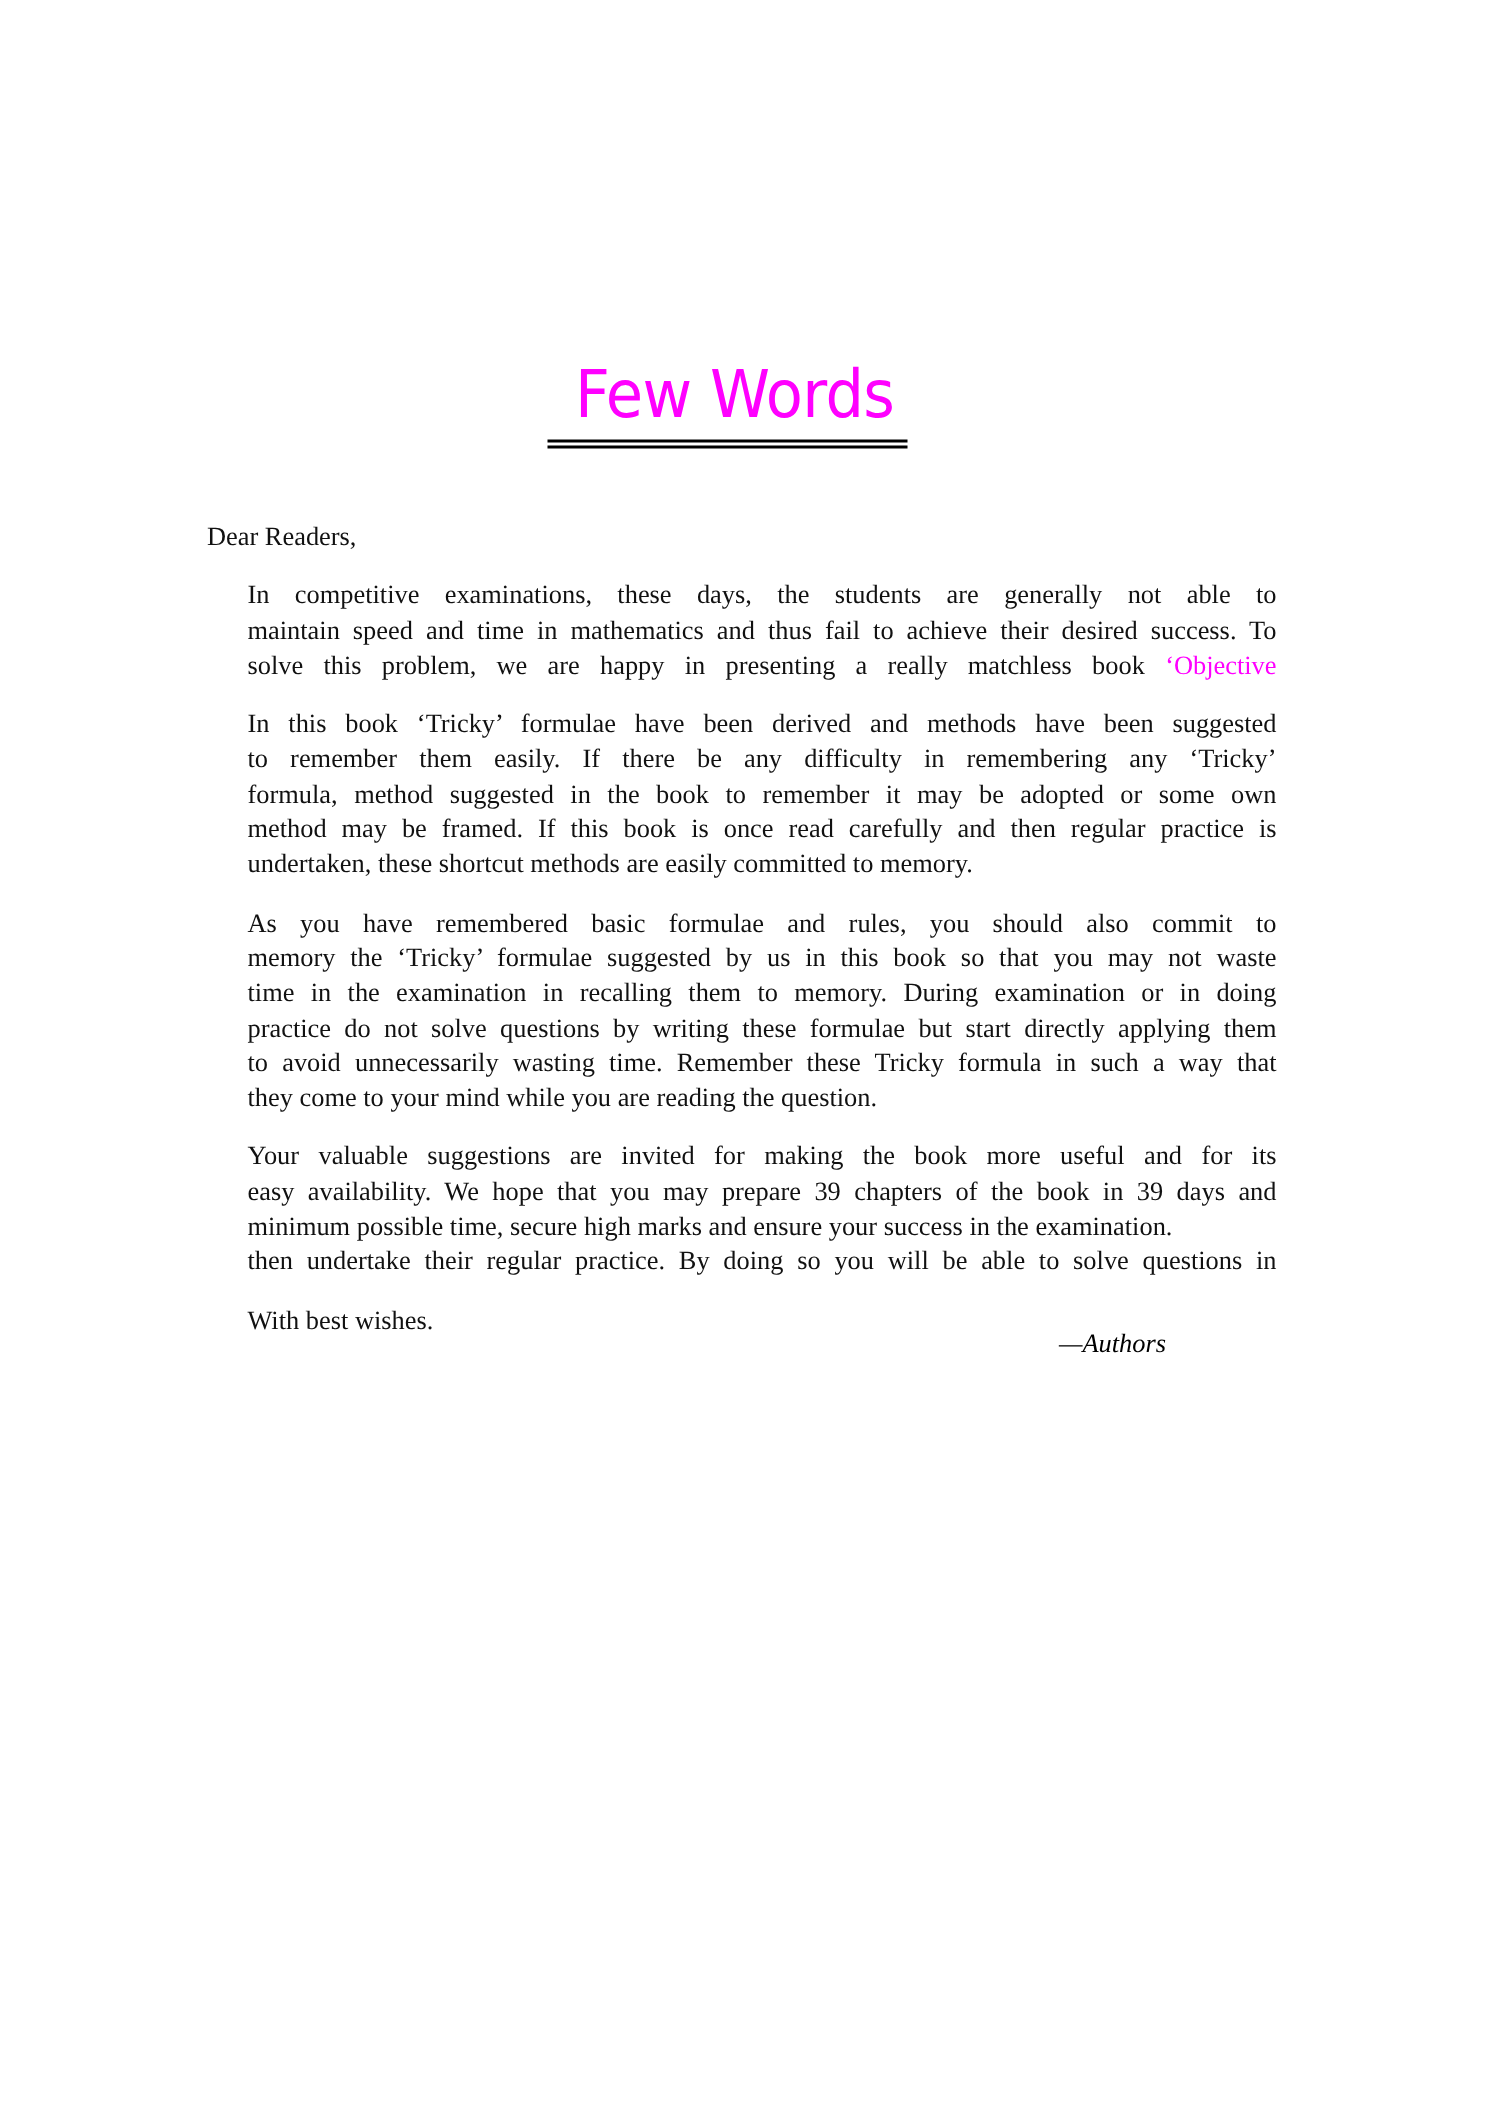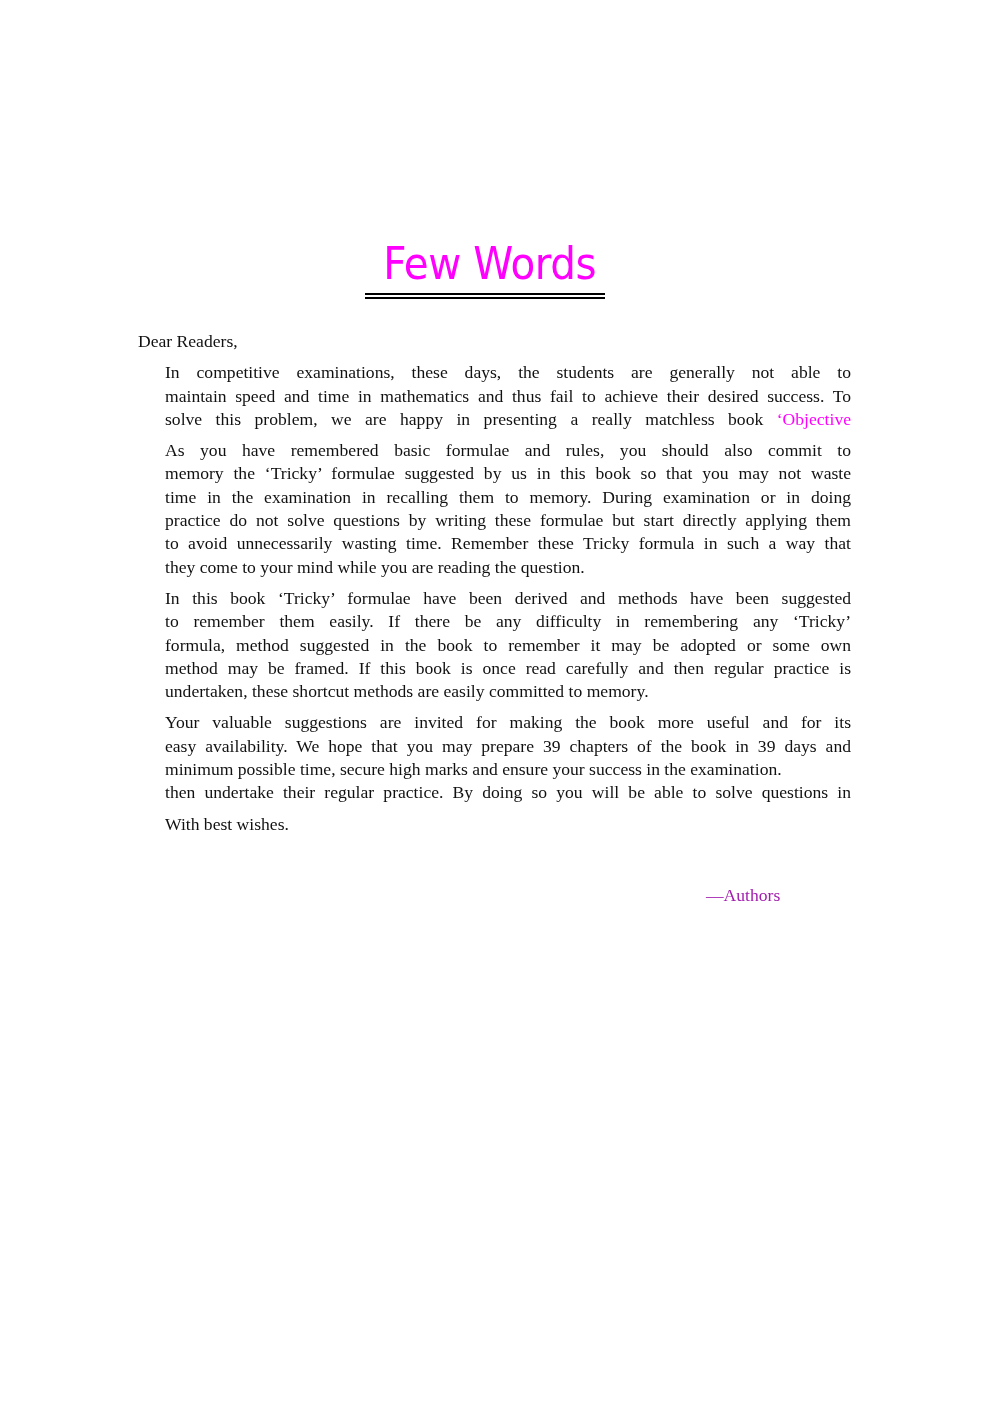--- a/index.html
+++ b/index.html
@@ -9,28 +9,28 @@
     font-family: "DejaVu Sans", sans-serif;
     font-size: 44px; color: #ff00ff; line-height: 56px; letter-spacing: -0.5px;
     transform: scaleX(0.92); display: inline-block; white-space: nowrap;
   }
   .rule { position: absolute; left: 365px; width: 240px; height: 2px; background: #000; }
   .body-text {
     position: absolute; left: 138px; width: 713px; top: 330px;
     font-family: "Liberation Serif", serif; font-size: 17.6px; color: #111;
     line-height: 23.3px; text-align: justify;
   }
-  .body-text p { margin: 0 0 8px 0; text-indent: 27px; }
+  .body-text p { margin: 16px 0 8px 0; text-indent: 27px; }
   .body-text p.salute { text-indent: 0; margin-bottom: 8px; }
   .line { display: block; text-align: justify; text-align-last: justify; white-space: nowrap; }
   .line.last { text-align-last: left; }
   .hl { color: #ff00ff; font-weight: normal; }
   .sign {
     position: absolute; left: 706px; top: 885px;
-    font-family: "Liberation Serif", serif; font-size: 17.6px; color: #a21caf;
+    font-family: "Liberation Serif", serif; font-style: italic; font-size: 17.6px; color: #000000;
   }
 </style>
 </head>
 <body>
 
 <div class="title-wrap">
   <span class="title">Few Words</span>
 </div>
 <div class="rule" style="top:293px;"></div>
 <div class="rule" style="top:297px;"></div>
@@ -38,34 +38,34 @@
 <div class="body-text">
   <p class="salute">Dear Readers,</p>
 
   <p>
     <span class="line">In competitive examinations, these days, the students are generally not able to</span>
     <span class="line">maintain speed and time in mathematics and thus fail to achieve their desired success. To</span>
     <span class="line"><span>solve this problem,  we are happy in presenting  a really matchless book</span> <span class="hl">‘Objective</span></span>
   </p>
 
   <p>
+    <span class="line">In this book ‘Tricky’ formulae have been derived and methods have been suggested</span>
+    <span class="line">to remember them easily. If there be any difficulty in remembering any ‘Tricky’</span>
+    <span class="line">formula, method suggested in the book to remember it may be adopted or some own</span>
+    <span class="line">method may be framed. If this book is once read carefully and then regular practice is</span>
+    <span class="line last">undertaken, these shortcut methods are easily committed to memory.</span>
+  </p>
+
+  <p>
     <span class="line">As you have remembered basic formulae and rules, you should also commit to</span>
     <span class="line">memory the ‘Tricky’ formulae suggested  by us in this book so that you may not waste</span>
     <span class="line">time in the examination in recalling them to memory. During examination or in doing</span>
     <span class="line">practice do not solve questions by writing these formulae but start directly applying them</span>
     <span class="line">to avoid unnecessarily wasting time. Remember these Tricky formula in such a way that</span>
     <span class="line last">they come to your mind while you are reading the question.</span>
-  </p>
-
-  <p>
-    <span class="line">In this book ‘Tricky’ formulae have been derived and methods have been suggested</span>
-    <span class="line">to remember them easily. If there be any difficulty in remembering any ‘Tricky’</span>
-    <span class="line">formula, method suggested in the book to remember it may be adopted or some own</span>
-    <span class="line">method may be framed. If this book is once read carefully and then regular practice is</span>
-    <span class="line last">undertaken, these shortcut methods are easily committed to memory.</span>
   </p>
 
   <p>
     <span class="line">Your valuable suggestions are invited for making the book more useful and for its</span>
     <span class="line">easy availability. We hope that you may prepare 39 chapters of the book in 39 days and</span>
     <span class="line last">minimum possible time, secure high marks and ensure your success in the examination.</span>
     <span class="line">then undertake their regular practice. By doing so you will be able to solve questions in</span>
   </p>
 
   <p>

